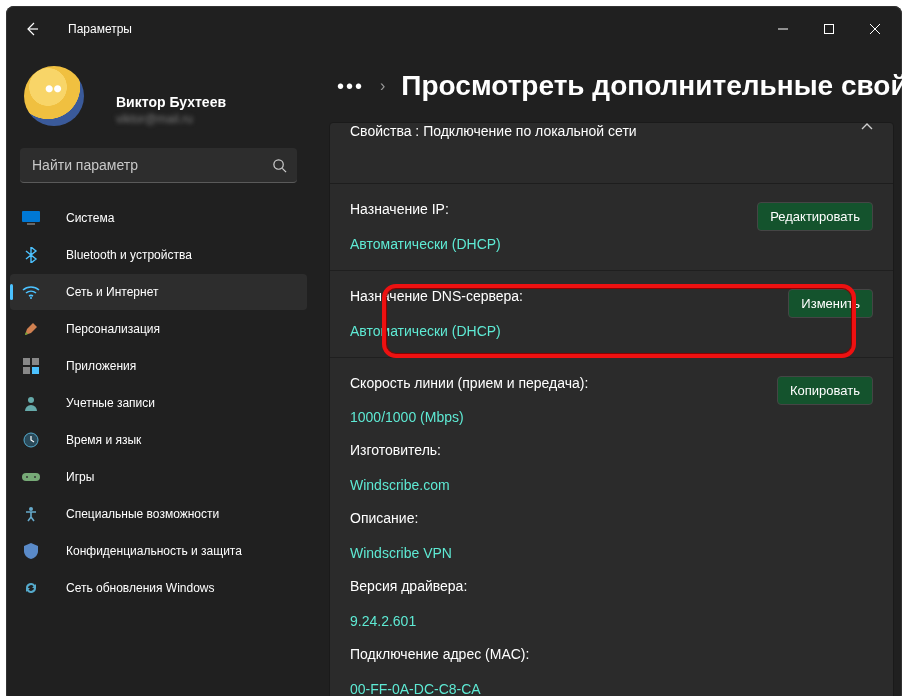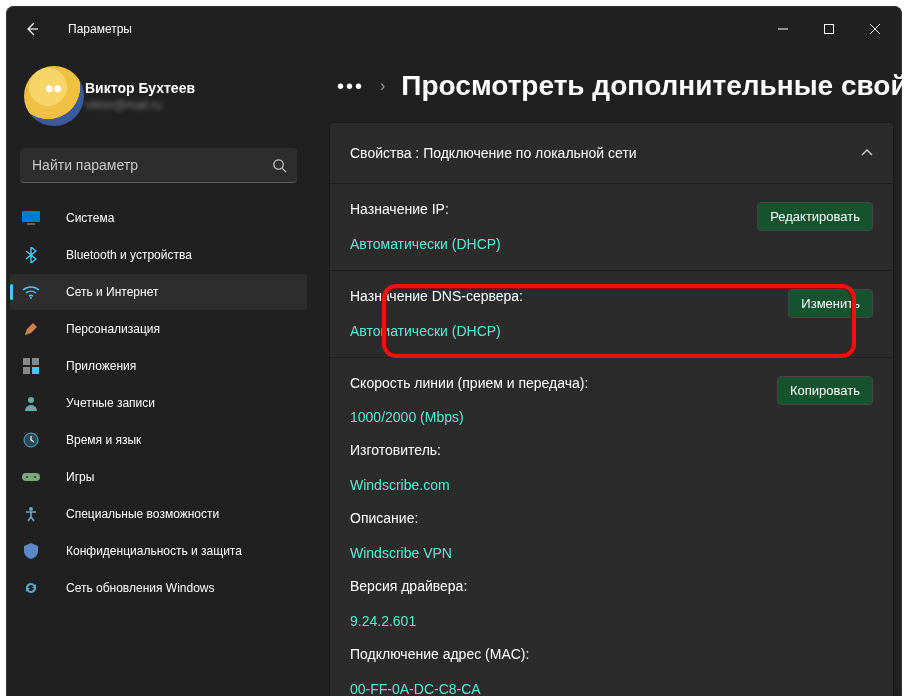--- a/index.html
+++ b/index.html
@@ -4,40 +4,40 @@
 <style>
 html,body{margin:0;padding:0;background:#fff;font-family:"Segoe UI",Arial,sans-serif;overflow:hidden}
 .win{width:896px;height:696px;margin:6px;background:#202020;border-radius:8px;position:relative;color:#fff;display:flex;flex-direction:column;box-shadow:inset 0 0 0 1px #333}
 .titlebar{height:46px;display:flex;align-items:center;padding:0 4px;flex-shrink:0}
 .back-arrow{width:36px;height:36px;display:flex;align-items:center;justify-content:center;margin-left:4px;cursor:pointer}
 .title{font-size:12px;margin-left:18px;color:#fff}
 .win-controls{margin-left:auto;display:flex}
 .wc{width:46px;height:32px;display:flex;align-items:center;justify-content:center;cursor:pointer}
 .body{flex:1;display:flex;overflow:hidden}
 .sidebar{width:305px;flex-shrink:0;display:flex;flex-direction:column;padding:0 0px 0 0}
-.profile{display:flex;align-items:center;padding:14px 14px 14px 18px;gap:1px}
+.profile{display:flex;align-items:flex-end;padding:14px 14px 14px 18px;gap:32px}
 .avatar{width:60px;height:60px;border-radius:50%;background:radial-gradient(circle at 40% 35%,#f8d568 0 35%,#f0c040 36% 60%,#3a5a9a 61% 100%);position:relative;overflow:hidden;flex-shrink:0}
 .avatar::after{content:"";position:absolute;inset:0;background:radial-gradient(circle at 42% 38%,#fff 0 3px,transparent 4px),radial-gradient(circle at 56% 38%,#fff 0 3px,transparent 4px)}
 .user-name{font-size:14px;font-weight:600}
 .user-line{font-size:12px;color:#7a7a7a;filter:blur(2px);margin-top:2px}
 .search-box{margin:8px 14px 12px 14px;height:34px;background:#2d2d2d;border-radius:4px;display:flex;align-items:center;padding:0 10px;border-bottom:1px solid #5a5a5a}
 .search-box input{flex:1;background:transparent;border:none;outline:none;color:#c8c8c8;font-size:14px}
 .search-box input::placeholder{color:#c8c8c8}
 .nav{flex:1;overflow:auto;padding:4px 4px}
 .nav-item{height:36px;display:flex;align-items:center;padding:0 12px;margin:1px 0;border-radius:4px;cursor:pointer;font-size:12px;gap:26px;position:relative}
 .nav-item.active{background:#2d2d2d}
 .nav-item.active::before{content:"";position:absolute;left:0;top:10px;bottom:10px;width:3px;background:#4cc2ff;border-radius:2px}
 .nav-icon{width:18px;height:18px;display:flex;align-items:center;justify-content:center;flex-shrink:0}
 .content{flex:1;display:flex;flex-direction:column;overflow:hidden;padding:0}
 .breadcrumb{display:flex;align-items:center;gap:16px;padding:18px 0 18px 26px;flex-shrink:0}
 .bc-dots{font-size:20px;color:#fff;letter-spacing:2px;cursor:pointer}
 .bc-chev{color:#9a9a9a;font-size:16px}
 .page-title{font-size:28px;font-weight:600;white-space:nowrap;overflow:hidden}
 .panel{margin:2px 8px 0 18px;background:#2b2b2b;border:1px solid #1a1a1a;border-radius:4px;overflow:hidden}
-.panel-header{height:60px;display:flex;align-items:center;padding:0 20px;font-size:14px;cursor:pointer}
+.panel-header{height:60px;display:flex;padding:0 20px;font-size:14px;cursor:pointer}
 .panel-header .chev{margin-left:auto;font-size:13px;color:#cfcfcf}
 .panel-body{border-top:1px solid #1d1d1d}
 .prop-row{display:flex;align-items:flex-start;padding:16px 20px;border-top:1px solid #1f1f1f;gap:12px}
 .prop-row:first-child{border-top:none}
 .prop-text{flex:1;min-width:0}
 .prop-label{font-size:14px;color:#fff;line-height:1.35}
 .prop-value{font-size:14px;color:#5eead4;margin-top:16px;line-height:1.35}
 .prop-btn{background:#14532d;border:1px solid #454545;border-radius:4px;color:#fff;font-size:13px;padding:6px 12px;cursor:pointer;flex-shrink:0;margin-top:2px}
 .stack .stack-item{margin-top:14px}
 .stack .stack-item:first-child{margin-top:0}
@@ -229,21 +229,21 @@
               <div class="prop-label">Назначение DNS-сервера:</div>
               <div class="prop-value">Автоматически (DHCP)</div>
             </div>
             <button class="prop-btn">Изменить</button>
           </div>
 
           <div class="prop-row">
             <div class="prop-text stack">
               <div class="stack-item">
                 <div class="prop-label">Скорость линии (прием и передача):</div>
-                <div class="prop-value">1000/2000 (Mbps)</div>
+                <div class="prop-value">1000/1000 (Mbps)</div>
               </div>
               <div class="stack-item">
                 <div class="prop-label">Изготовитель:</div>
                 <div class="prop-value">Windscribe.com</div>
               </div>
               <div class="stack-item">
                 <div class="prop-label">Описание:</div>
                 <div class="prop-value">Windscribe VPN</div>
               </div>
               <div class="stack-item">

